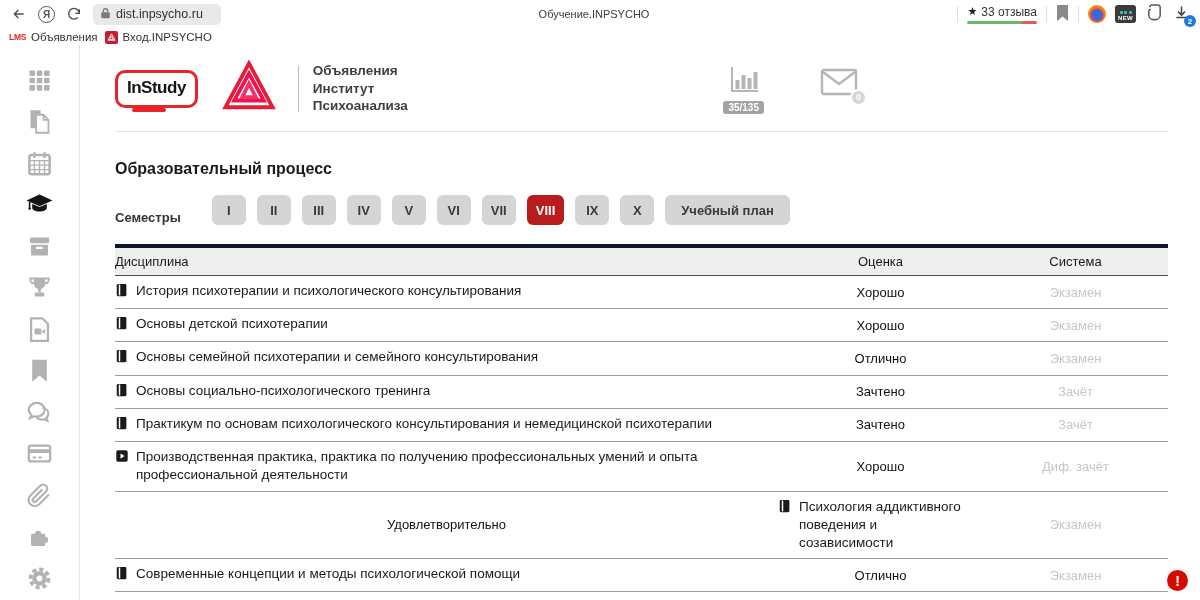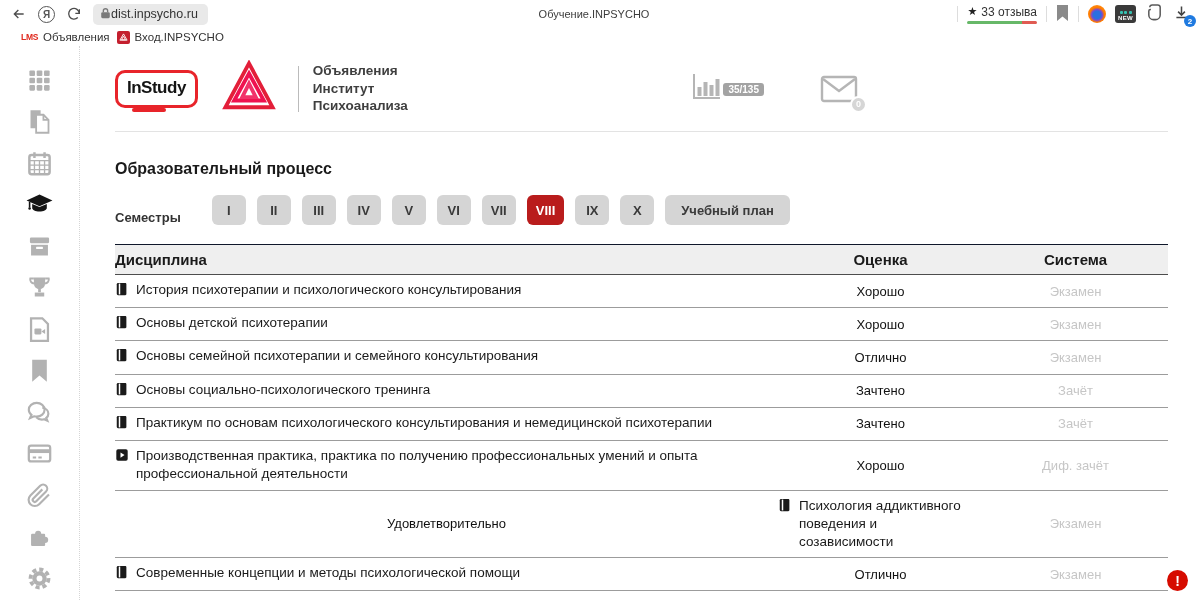--- a/index.html
+++ b/index.html
@@ -6,22 +6,22 @@
   html,body { width:1200px; height:600px; overflow:hidden; background:#fff;
     font-family:"Liberation Sans", sans-serif; color:#222; }
 
   
   .topbar { height:28px; display:flex; align-items:center; padding:0 10px; gap:10px;
     background:#fff; font-size:12px; position:relative; }
   .nav-ico { width:18px; height:18px; color:#4d4d4d; display:flex; align-items:center; justify-content:center; cursor:pointer; }
   .nav-ico svg { width:16px; height:16px; }
   .ya-circle { width:17px; height:17px; border:1.4px solid #555; border-radius:50%;
     font-size:10px; font-weight:bold; color:#555; display:flex; align-items:center; justify-content:center; }
-  .addr-pill { display:flex; align-items:center; background:#e9e9e9;
-    border-radius:5px; padding:3px 10px 3px 7px; color:#333; font-size:12.5px; }
+  .addr-pill { display:flex; align-items:center; gap:5px; background:#e9e9e9;
+    border-radius:5px; padding:3px 18px 3px 7px; color:#333; font-size:12.5px; }
   .addr-pill svg { width:11px; height:12px; }
   .tab-title { position:absolute; left:0; right:12px; text-align:center; color:#3c3c3c;
     font-size:11px; pointer-events:none; }
   .top-right { margin-left:auto; display:flex; align-items:center; gap:9px; z-index:2; background:#fff; padding-left:6px; }
   .vsep { width:1px; height:16px; background:#ddd; }
   .reviews { display:flex; flex-direction:column; gap:2px; cursor:pointer; }
   .reviews-row { display:flex; align-items:center; gap:4px; font-size:12px; color:#333; }
   .star { font-size:11px; color:#222; }
   .rev-meter { height:3px; width:100%; display:flex; border-radius:2px; overflow:hidden; }
   .rev-meter .g { background:#67b868; width:78%; }
@@ -33,21 +33,21 @@
     flex-direction:column; align-items:center; justify-content:flex-end; padding:2px 1px; }
   .ext-new .dots { display:flex; gap:1.5px; margin-bottom:1px; }
   .ext-new .dots i { width:3px; height:3px; background:#35c0b0; border-radius:1px; }
   .ext-new .txt { color:#fff; font-size:6px; font-weight:bold; letter-spacing:.3px; }
   .ext-glove svg { width:19px; height:18px; fill:none; stroke:#5a5a5a; stroke-width:1.6; }
   .dl { position:relative; }
   .dl svg { width:17px; height:17px; fill:none; stroke:#444; stroke-width:1.8; }
   .dl-badge { position:absolute; right:-6px; bottom:-3px; width:12px; height:12px; border-radius:50%;
     background:#1f7ae0; color:#fff; font-size:8px; font-weight:bold; display:flex; align-items:center; justify-content:center; }
 
-  .bmbar { height:18px; display:flex; align-items:center; gap:7px; padding:0 21px; font-size:11.5px; color:#333; }
+  .bmbar { height:18px; display:flex; align-items:center; gap:7px; padding:0 9px; font-size:11.5px; color:#333; }
   .bm { display:flex; align-items:center; gap:5px; cursor:pointer; }
   .lms-fav { color:#e0291e; font-weight:bold; font-size:8.5px; letter-spacing:-.3px; }
   .mip-fav { width:13px; height:13px; background:#c41f2e; border-radius:2px; display:flex; align-items:center; justify-content:center; }
   .mip-fav svg { width:9px; height:9px; }
 
   
   .main { display:flex; height:554px; }
   .sidebar { width:80px; border-right:1px dotted #d5d5d5; display:flex; flex-direction:column;
     align-items:center; padding-top:22px; gap:13.5px; }
   .side-item { width:28px; height:28px; color:#b2b2b2; cursor:pointer; display:flex; align-items:center; justify-content:center; }
@@ -60,21 +60,21 @@
   .site-head { height:86px; display:flex; align-items:center; border-bottom:1px solid #e3e3e3; }
   .instudy { position:relative; border:3px solid #e8242a; border-radius:10px; padding:5px 9px 7px;
     color:#141414; font-weight:800; font-size:17px; letter-spacing:-.5px; cursor:pointer; }
   .instudy::after { content:""; position:absolute; left:14px; bottom:-7px; width:34px; height:4px;
     background:#e8242a; border-radius:2px; }
   .mip-logo { margin-left:24px; cursor:pointer; }
   .mip-logo svg { width:54px; height:54px; }
   .head-div { width:1px; height:46px; background:#bbb; margin:0 14px 0 22px; }
   .inst-name { font-size:13.5px; font-weight:bold; color:#3f3f3f; line-height:1.3; }
   .head-icons { margin-left:auto; display:flex; align-items:flex-start; gap:56px; padding-right:310px; }
-  .stats { display:flex; flex-direction:row; align-items:center; cursor:pointer; }
+  .stats { display:flex; flex-direction:column; align-items:center; cursor:pointer; }
   .stats svg { width:34px; height:32px; stroke:#b5b5b5; fill:#b5b5b5; }
   .stats-badge { margin-top:1px; background:#a3a3a3; color:#fff; font-weight:bold; font-size:10px;
     border-radius:3px; padding:1px 5px; }
   .mail { position:relative; margin-top:4px; cursor:pointer; }
   .mail svg { width:38px; height:28px; fill:none; stroke:#b5b5b5; stroke-width:2.4; }
   .mail-badge { position:absolute; right:-9px; bottom:-6px; width:17px; height:17px; border-radius:50%;
     background:#d6d6d6; border:2px solid #fff; color:#fff; font-size:9px; font-weight:bold;
     display:flex; align-items:center; justify-content:center; }
 
   
@@ -83,21 +83,21 @@
   .sem-label { font-size:13px; font-weight:bold; color:#333; margin-right:20px; }
   .sem-btn { min-width:34px; height:30px; padding:0 9px; background:#d5d5d5; border:none;
     border-radius:6px; font-family:inherit; font-size:13px; font-weight:bold; color:#3a3a3a;
     display:inline-flex; align-items:center; justify-content:center; cursor:pointer; }
   .sem-btn.active { background:#b91c1c; color:#fff; }
   .sem-btn.plan { padding:0 16px; }
 
   
   .tbl { margin-top:19px; }
   .thead { display:grid; grid-template-columns:1fr 205px 185px; background:#efefef;
-    border-top:1px solid #0f172a; border-bottom:1px solid #4d4d4d; padding:6px 0; font-size:15px; font-weight:bold; color:#1a1a1a; }
+    border-top:4px solid #0f172a; border-bottom:1px solid #4d4d4d; padding:6px 0; font-size:13px; font-weight:normal; color:#1a1a1a; }
   .thead .c2,.thead .c3 { text-align:center; }
   .trow { display:grid; grid-template-columns:1fr 205px 185px; align-items:center;
     border-bottom:1px solid #9c9c9c; padding:6px 0; min-height:31px; font-size:13.5px; cursor:pointer; }
   .cell.name { display:flex; align-items:flex-start; gap:7px; color:#1a1a1a; line-height:1.35; padding-right:12px; }
   .ricon { flex:0 0 auto; margin-top:1px; }
   .ricon svg { width:14px; height:14px; }
   .cell.grade { text-align:center; font-weight:normal; color:#111; font-size:13px; }
   .cell.system { text-align:center; color:#c6c6c6; font-size:13px; }
 
   .gradebook-btn { margin-top:16px; display:inline-flex; align-items:center; gap:8px;

